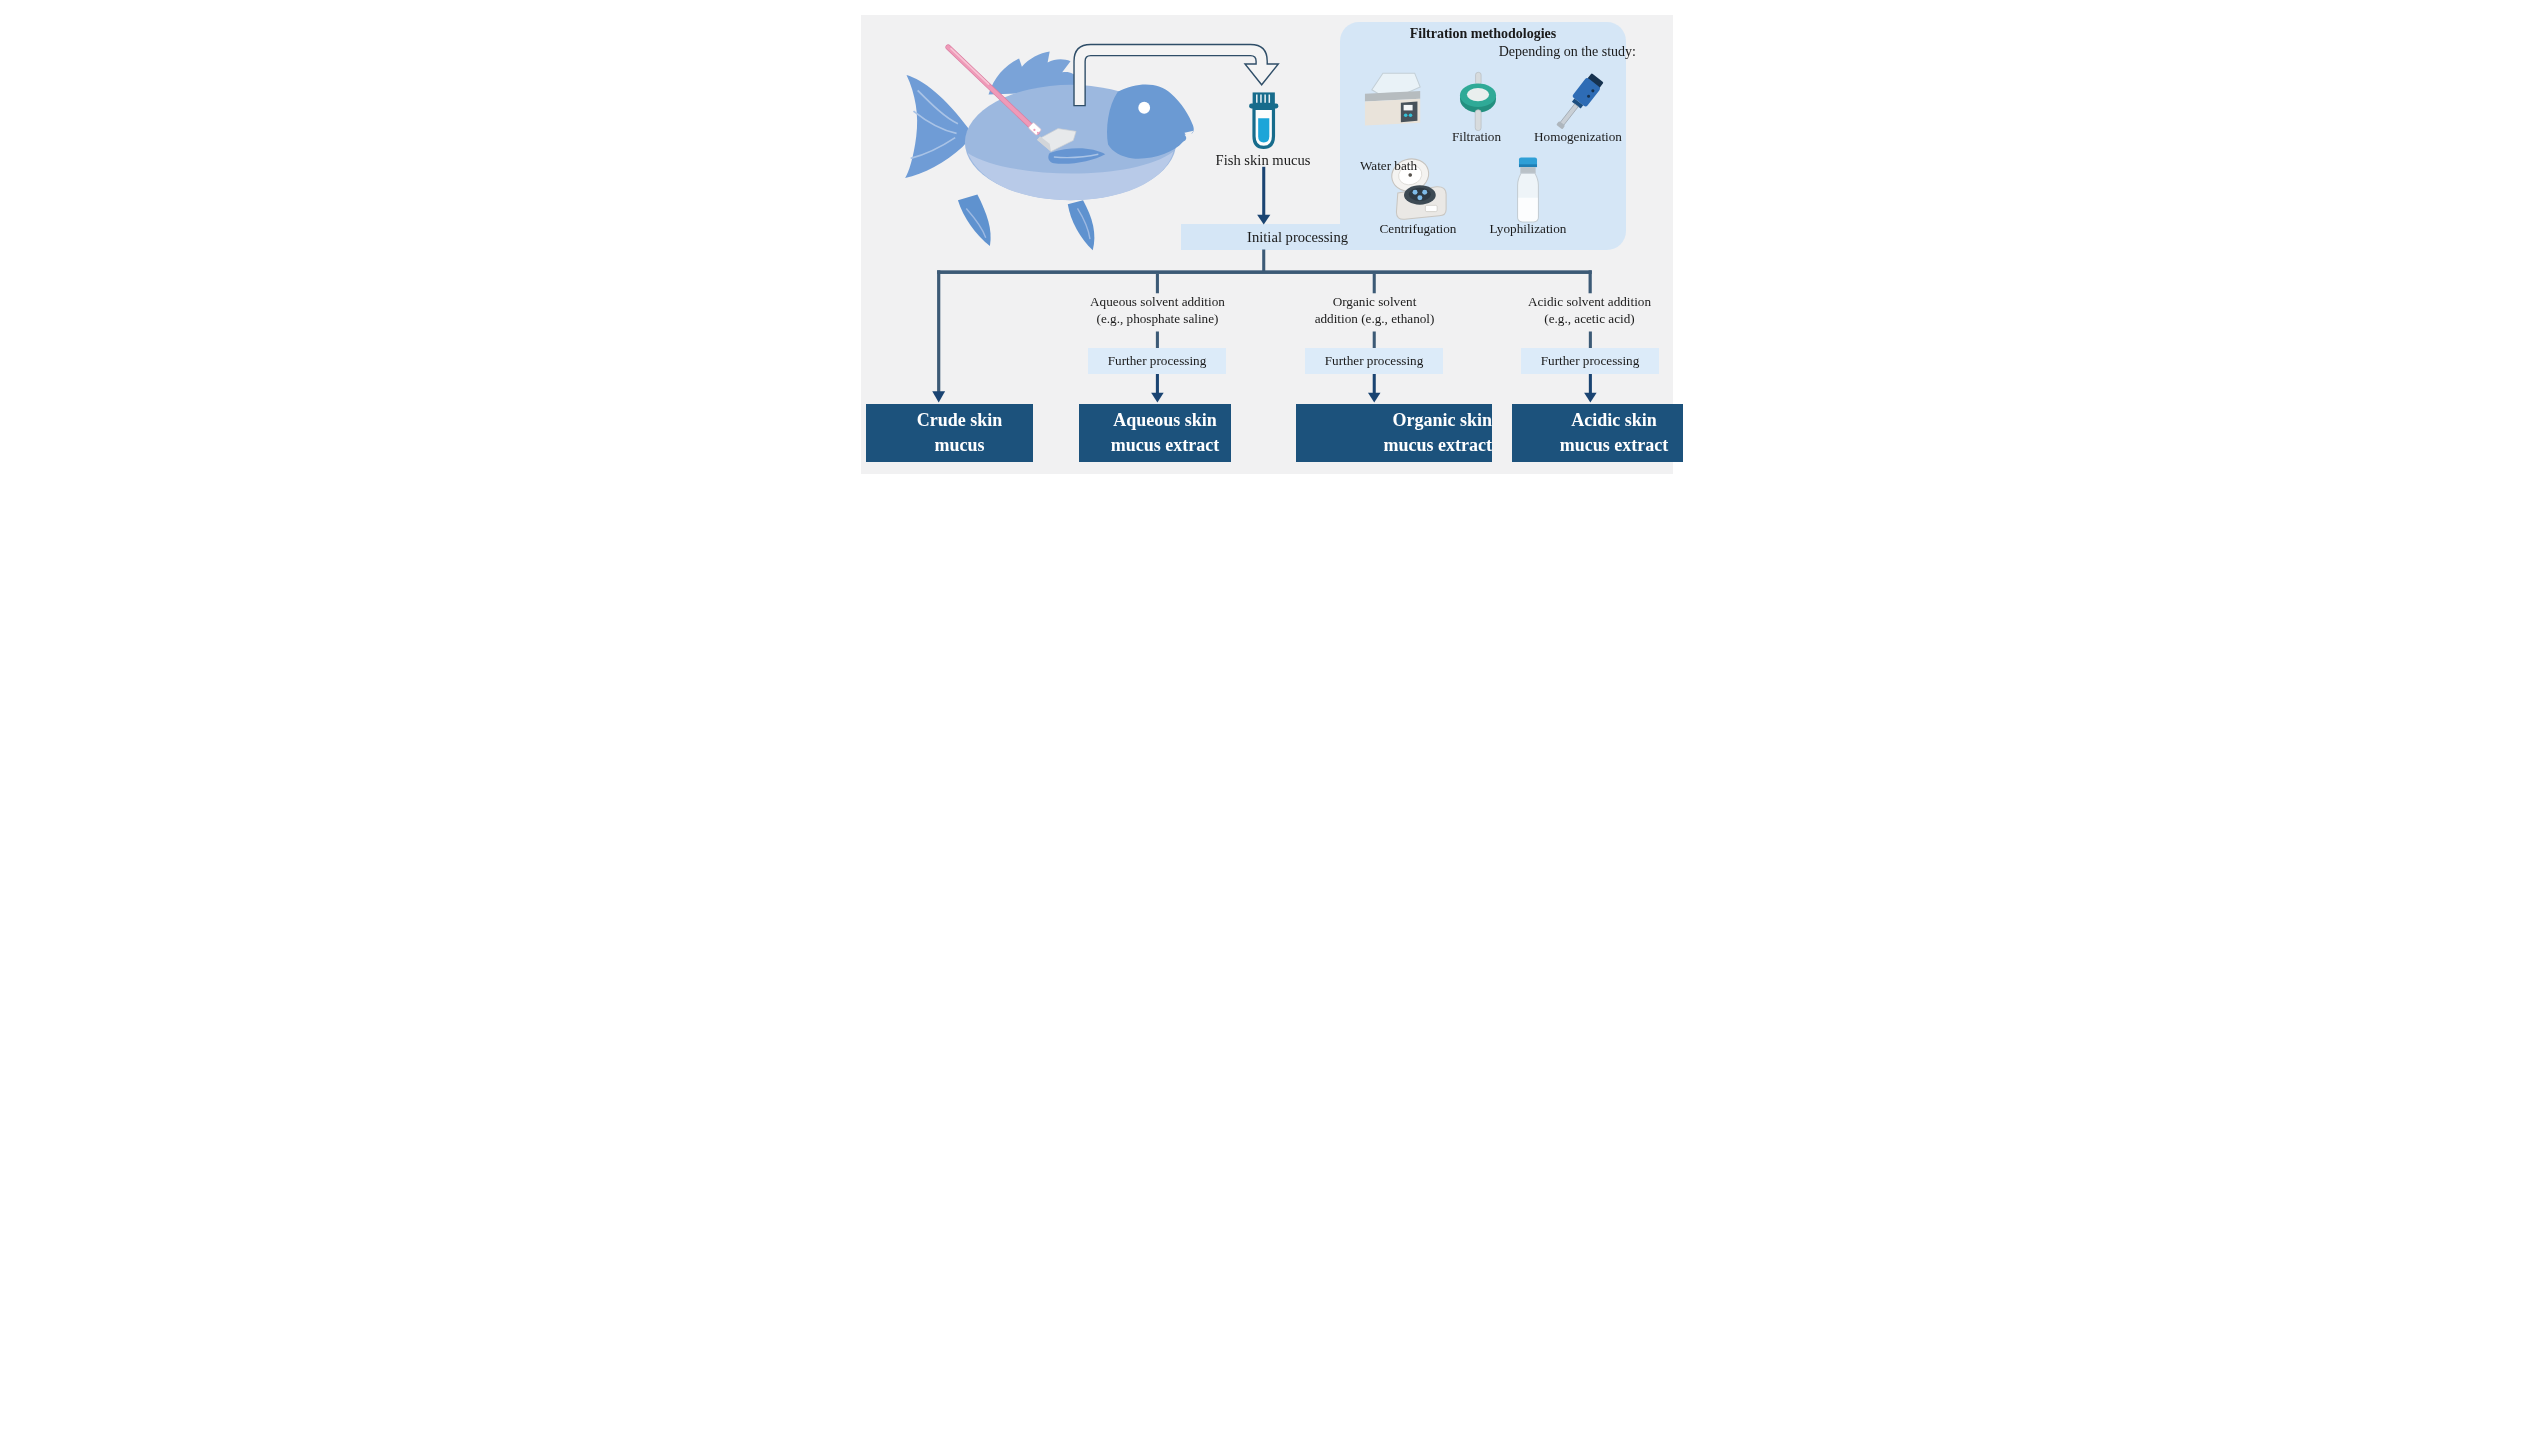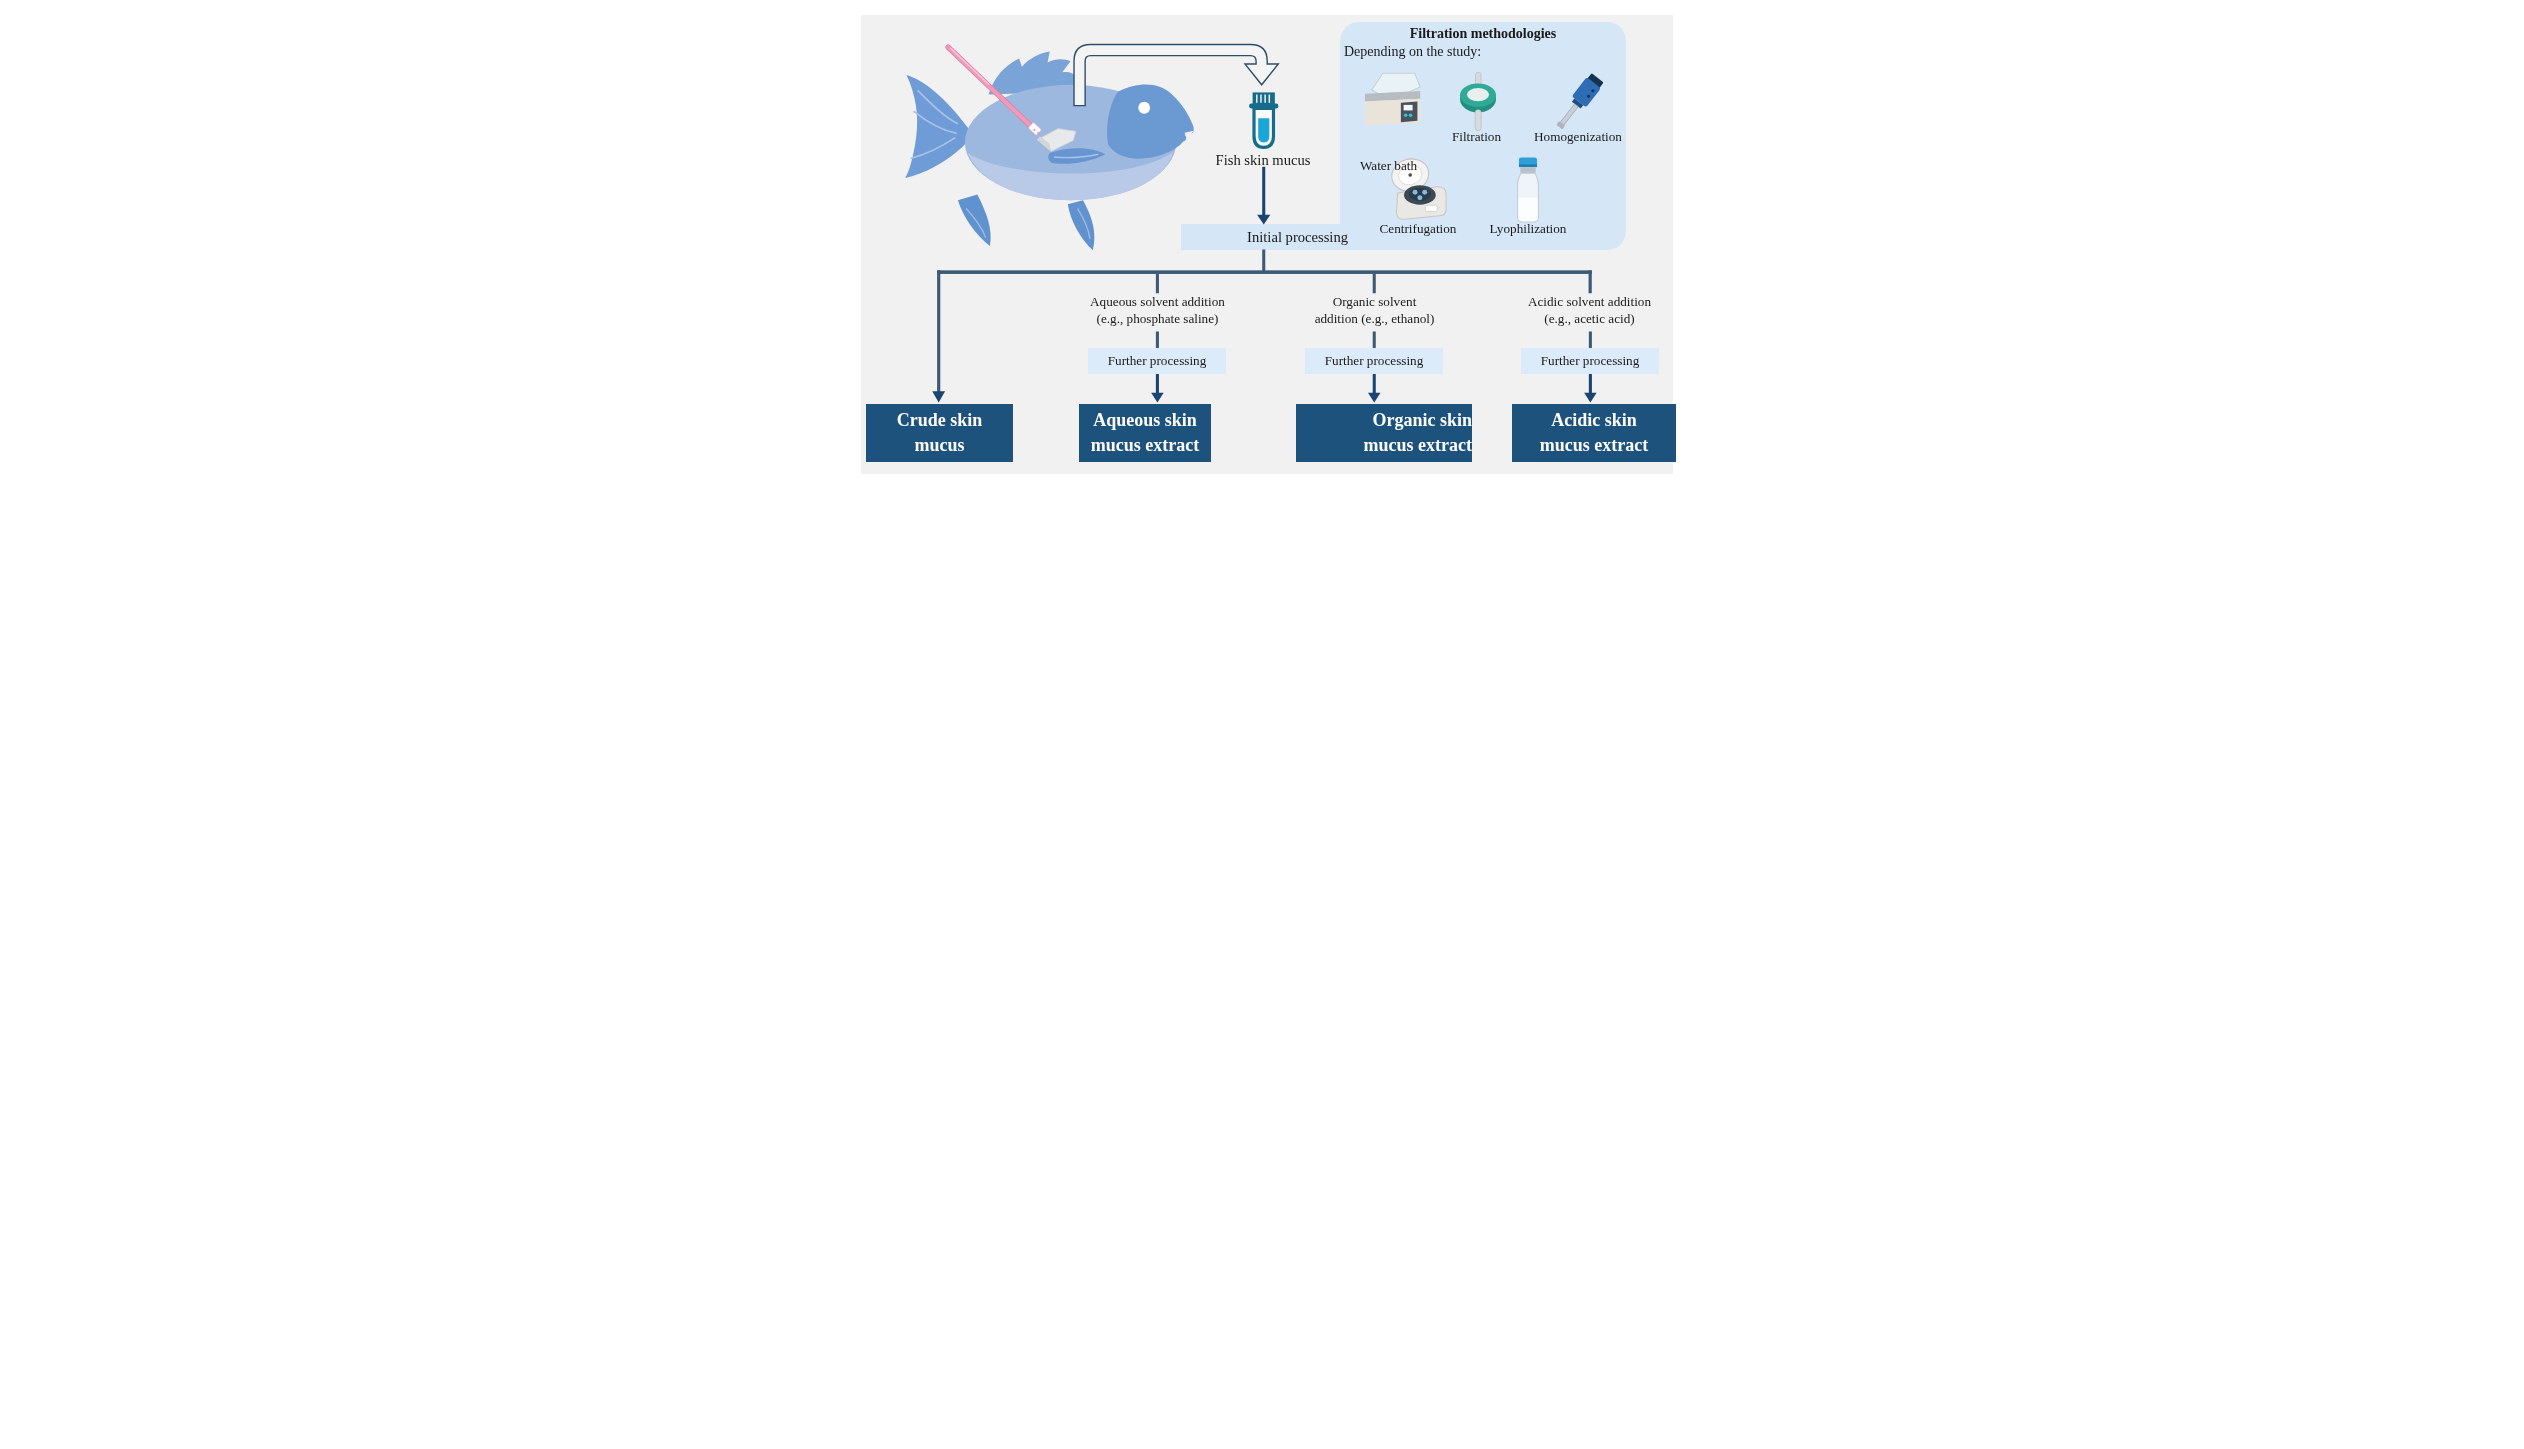--- a/index.html
+++ b/index.html
@@ -3,42 +3,42 @@
 <meta charset="utf-8">
 <style>
   html,body{margin:0;padding:0;background:#ffffff;}
   body{font-family:"Liberation Serif","DejaVu Serif",serif;color:#1a1a1a;}
   .stage{position:relative;width:842px;height:483px;margin:0 auto;background:#ffffff;overflow:hidden;}
   .backdrop{position:absolute;left:19.5px;top:14.6px;width:812px;height:459px;background:#f1f1f2;}
   
   .panel{position:absolute;left:499px;top:21.5px;width:286px;height:228px;background:#d5e6f6;border-radius:19px;}
   .band-initial{position:absolute;left:340px;top:224px;width:195px;height:26px;background:#d5e6f6;}
   .panel-title{position:absolute;left:503px;top:26.4px;width:278px;text-align:center;font-size:14px;font-weight:bold;}
-  .panel-sub{position:absolute;left:503px;top:44px;width:278px;text-align:left;font-size:14px;}
+  .panel-sub{position:absolute;left:517px;top:44px;width:278px;text-align:right;font-size:14px;}
   .icon{position:absolute;}
   .icon-label{position:absolute;text-align:center;font-size:13.2px;}
   .lbl-waterbath{left:499px;top:129px;width:97px;margin-top:29px;}
   .lbl-filtration{left:587px;top:129px;width:97px;}
   .lbl-homogenization{left:680px;top:129px;width:114px;}
   .lbl-centrifugation{left:520px;top:221px;width:114px;}
   .lbl-lyophilization{left:630px;top:221px;width:114px;}
   .fish-mucus-label{position:absolute;left:342px;top:152px;width:160px;text-align:center;font-size:14.6px;}
   .initial-label{position:absolute;left:340px;top:229px;width:167px;text-align:right;font-size:14.6px;}
   .solvent{position:absolute;width:181px;text-align:center;font-size:13.2px;line-height:16.7px;}
   .solvent.c2{left:226px;top:294px;}
   .solvent.c3{left:443px;top:294px;}
   .solvent.c4{left:658px;top:294px;}
   .band-further{position:absolute;top:348px;width:138px;height:26px;background:#dcebf9;
     text-align:center;font-size:13.2px;line-height:26px;}
   .band-further.c2{left:247px;}
   .band-further.c3{left:464px;}
   .band-further.c4{left:680px;}
   .resultbox{position:absolute;top:404px;height:58px;background:#1c527c;color:#ffffff;
     display:flex;flex-direction:column;justify-content:center;text-align:center;
-    font-size:18px;font-weight:bold;line-height:25px;}
+    font-size:18px;font-weight:bold;line-height:25px;padding-left:20px;}
   .box1{left:25px;width:147px;}
   .box2{left:238px;width:132px;}
   .box3{left:455px;width:176px;align-items:flex-end;}
   .box4{left:671px;width:164px;}
   svg.scene{position:absolute;left:0;top:0;width:842px;height:483px;}
 </style>
 </head>
 <body>
 
 <div class="stage">

